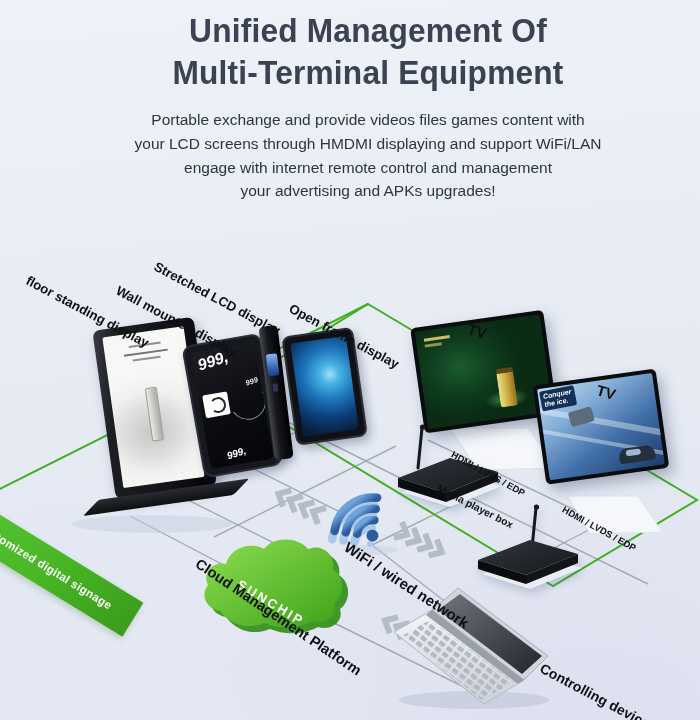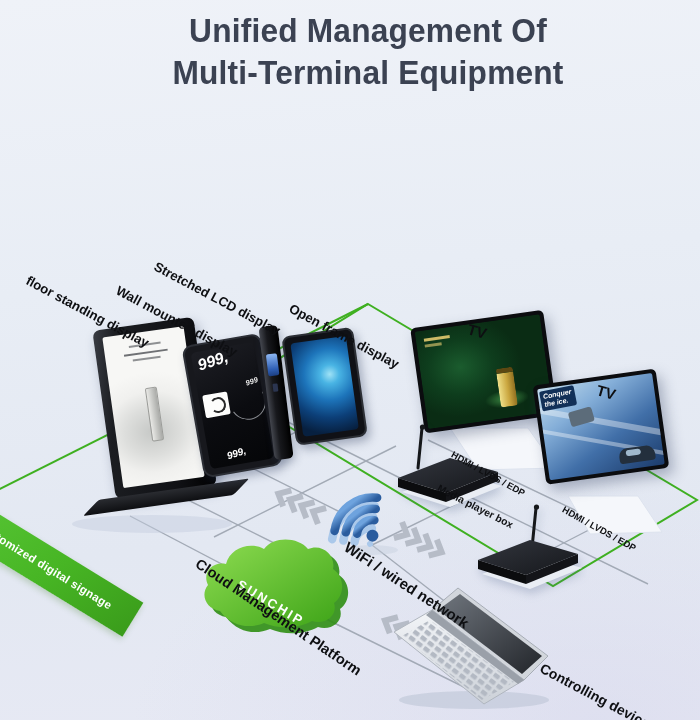--- a/index.html
+++ b/index.html
@@ -75,20 +75,24 @@
 </head>
 <body>
 
 <div class="stage">
 
   <div class="hdr">
     <h1 class="title">
         <span>Unified Management Of</span>
         <span>Multi-Terminal Equipment</span>
       </h1>
+    <p class="desc">Portable exchange and provide videos files games content with
+your LCD screens through HMDMI displaying and support WiFi/LAN
+engage with internet remote control and management
+your advertising and APKs upgrades!</p>
   </div>
 
   <div class="diagram">
 
     <svg class="gridsvg" width="700" height="720" viewBox="0 0 700 720">
 
       <g stroke="#98a0ac" stroke-width="1.4" opacity="0.85">
         <line x1="150" y1="505" x2="332" y2="414"></line>
         <line x1="214" y1="537" x2="396" y2="446"></line>
         <line x1="196" y1="440" x2="340" y2="512"></line>

